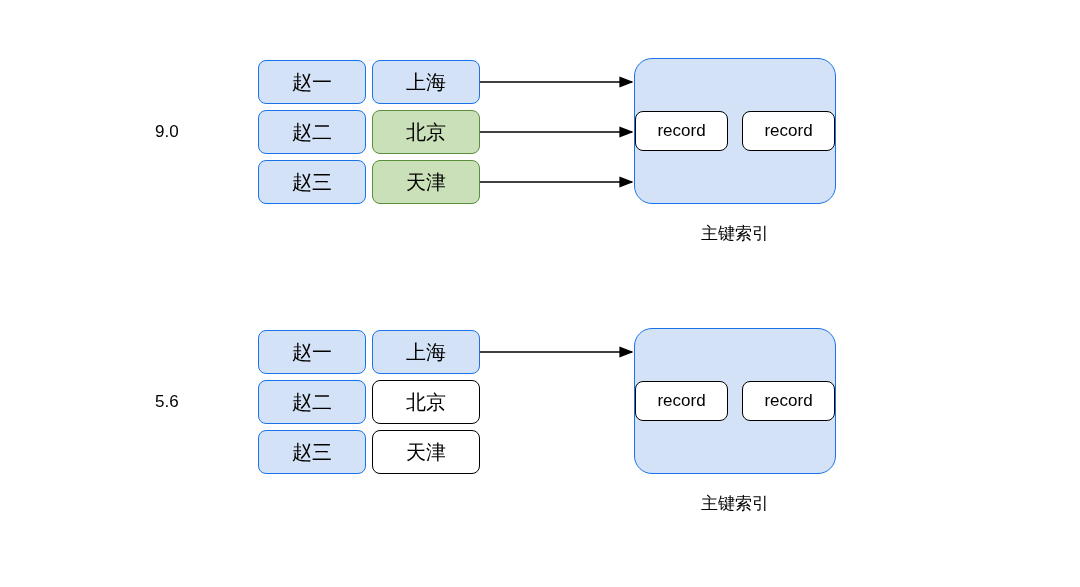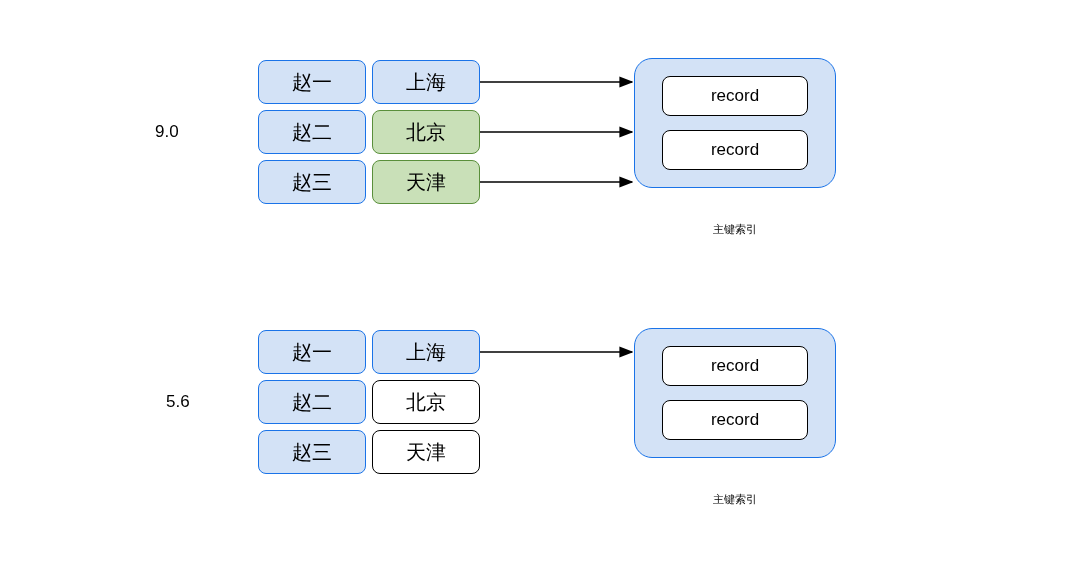--- a/index.html
+++ b/index.html
@@ -32,46 +32,46 @@
     justify-content: center;
     font-size: 20px;
     box-sizing: border-box;
   }
   .cell.blue  { background: #d3e2f6; }
   .cell.green { background: #c9e0b8; border-color: #5a8f3b; }
   .cell.white { background: #ffffff; border-color: #000; }
   .index-box {
     position: absolute;
     width: 202px;
-    height: 130px;
+    height: 146px;
     background: #d3e2f6;
     border: 1px solid #1a73e8;
     border-radius: 18px;
     box-sizing: border-box;
     display: flex;
-    flex-direction: column;
+    flex-direction: row;
     align-items: center;
     justify-content: center;
     gap: 14px;
   }
   .record {
     width: 146px;
     height: 40px;
     background: #ffffff;
     border: 1px solid #000;
     border-radius: 8px;
     display: flex;
     align-items: center;
     justify-content: center;
     font-size: 17px;
     box-sizing: border-box;
   }
   .index-caption {
     position: absolute;
-    font-size: 11px;
+    font-size: 17px;
     color: #000;
     text-align: center;
     width: 202px;
   }
   svg.arrows {
     position: absolute;
     left: 0;
     top: 0;
     width: 1080px;
     height: 587px;
@@ -92,21 +92,21 @@
   <div class="cell blue" style="left:372px; top:60px;">上海</div>
   <div class="cell green" style="left:372px; top:110px;">北京</div>
   <div class="cell green" style="left:372px; top:160px;">天津</div>
 
   <div class="index-box" style="left:634px; top:58px;">
     <div class="record">record</div>
     <div class="record">record</div>
   </div>
   <div class="index-caption" style="left:634px; top:222px;">主键索引</div>
 
-  <div class="version-label" style="left:166px; top:392px;">5.6</div>
+  <div class="version-label" style="left:155px; top:392px;">5.6</div>
 
   <div class="cell blue" style="left:258px; top:330px;">赵一</div>
   <div class="cell blue" style="left:258px; top:380px;">赵二</div>
   <div class="cell blue" style="left:258px; top:430px;">赵三</div>
 
   <div class="cell blue" style="left:372px; top:330px;">上海</div>
   <div class="cell white" style="left:372px; top:380px;">北京</div>
   <div class="cell white" style="left:372px; top:430px;">天津</div>
 
   <div class="index-box" style="left:634px; top:328px;">

